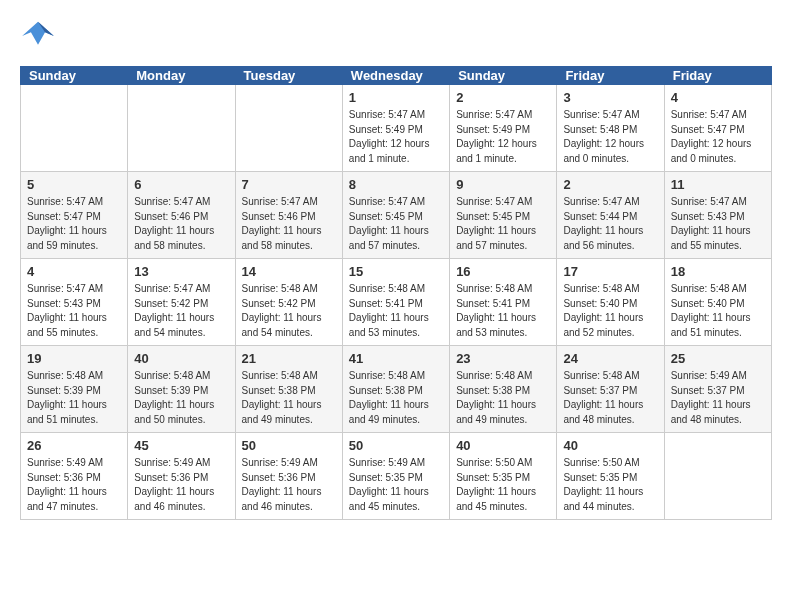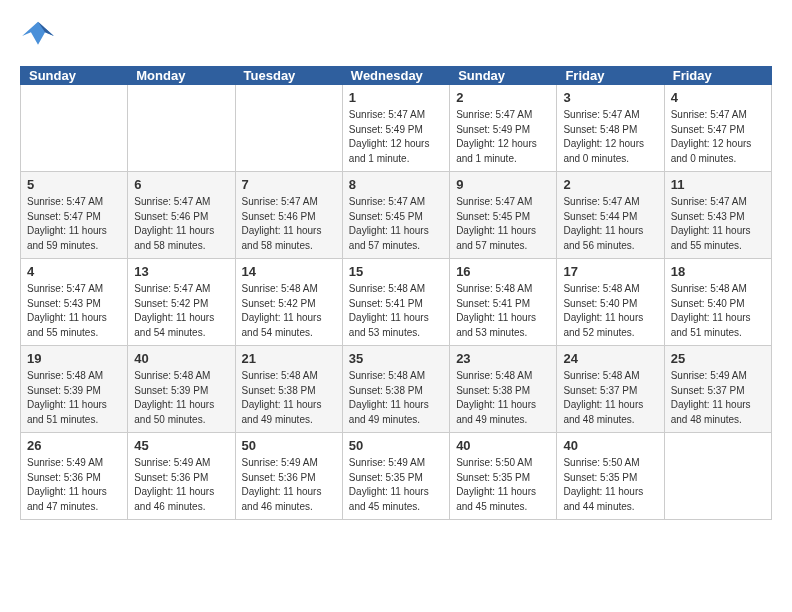--- a/index.html
+++ b/index.html
@@ -212,21 +212,21 @@
         </td>
         <td>
           <span class="day-num">40</span>
           <div class="day-info">Sunrise: 5:48 AM<br>Sunset: 5:39 PM<br>Daylight: 11 hours<br>and 50 minutes.</div>
         </td>
         <td>
           <span class="day-num">21</span>
           <div class="day-info">Sunrise: 5:48 AM<br>Sunset: 5:38 PM<br>Daylight: 11 hours<br>and 49 minutes.</div>
         </td>
         <td>
-          <span class="day-num">35</span>
+          <span class="day-num">41</span>
           <div class="day-info">Sunrise: 5:48 AM<br>Sunset: 5:38 PM<br>Daylight: 11 hours<br>and 49 minutes.</div>
         </td>
         <td>
           <span class="day-num">23</span>
           <div class="day-info">Sunrise: 5:48 AM<br>Sunset: 5:38 PM<br>Daylight: 11 hours<br>and 49 minutes.</div>
         </td>
         <td>
           <span class="day-num">24</span>
           <div class="day-info">Sunrise: 5:48 AM<br>Sunset: 5:37 PM<br>Daylight: 11 hours<br>and 48 minutes.</div>
         </td>

